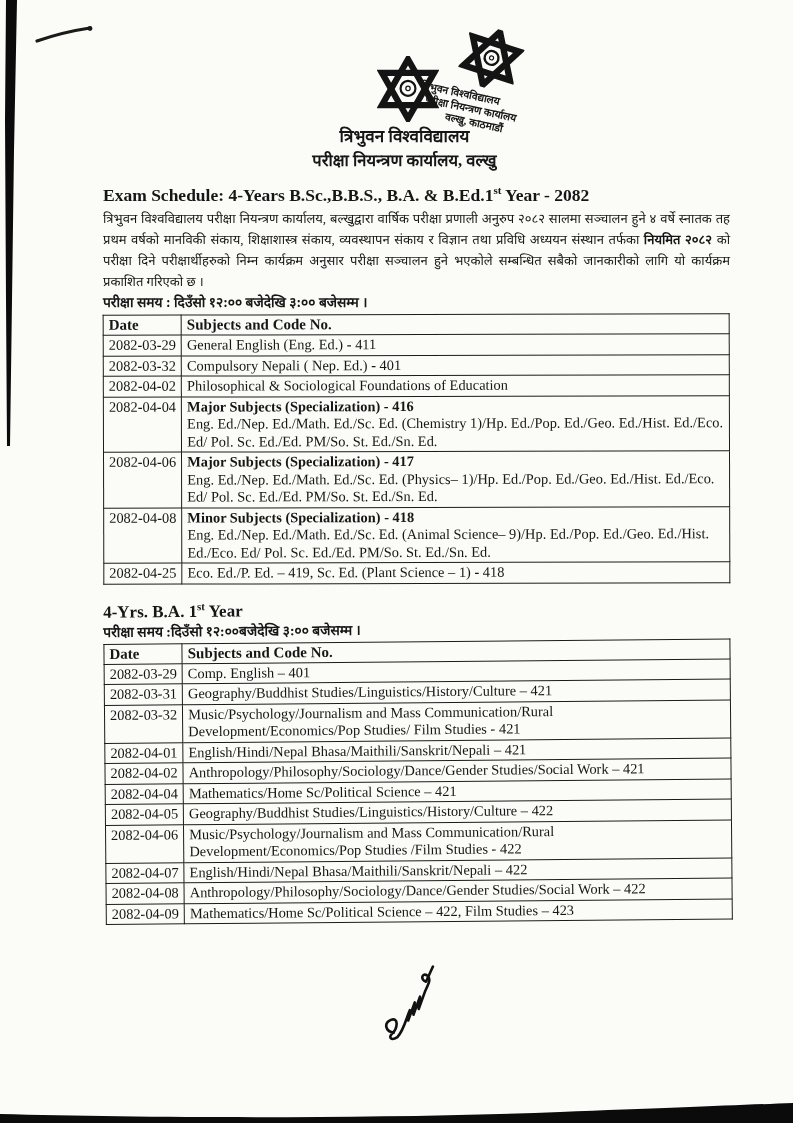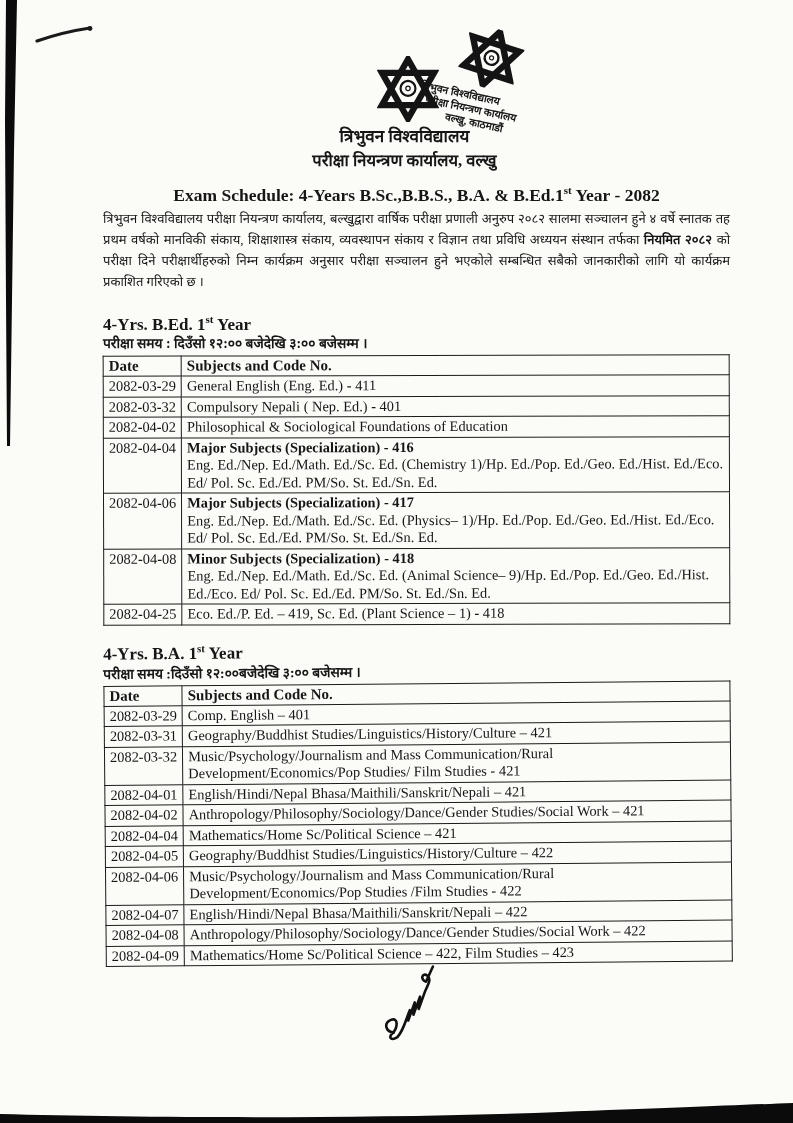--- a/index.html
+++ b/index.html
@@ -36,21 +36,21 @@
     position: absolute; left: 0; right: 0; text-align: center; font-weight: bold;
     transform: translateX(8px);
     font-family: "Liberation Serif", "DejaVu Sans", sans-serif;
   }
   .uni-name   { top: 124px; font-size: 17px; }
   .office-name{ top: 148px; font-size: 16.5px; }
 
   
   .content { position: absolute; left: 103px; top: 179px; width: 627px; }
 
-  .title-block { text-align: center; font-weight: bold; font-size: 17.5px; line-height: 22px; }
+  .title-block { text-align: left; font-weight: bold; font-size: 17.5px; line-height: 22px; }
   .title-block sup { font-size: 11px; }
 
   .intro {
     margin-top: 2px; text-align: justify;
     font-size: 13px; line-height: 21.2px;
     font-family: "Liberation Serif", "DejaVu Sans", sans-serif;
   }
   .intro .intro-bold { font-weight: bold; }
 
   .section-heading { font-weight: bold; font-size: 17px; line-height: 21px; }
@@ -124,21 +124,20 @@
 
   <div class="content">
 
     <div class="title-block">
       <div><span>Exam Schedule: 4-Years B.Sc.,B.B.S., B.A. &amp; B.Ed.1</span><sup>st</sup><span> Year - 2082</span></div>
     </div>
 
     <p class="intro"><span>त्रिभुवन विश्वविद्यालय परीक्षा नियन्त्रण कार्यालय, बल्खुद्वारा वार्षिक परीक्षा प्रणाली अनुरुप २०८२ सालमा सञ्चालन हुने ४ वर्षे स्नातक तह प्रथम वर्षको मानविकी संकाय, शिक्षाशास्त्र संकाय, व्यवस्थापन संकाय र विज्ञान तथा प्रविधि अध्ययन संस्थान तर्फका </span><span class="intro-bold">नियमित २०८२</span><span> को परीक्षा दिने परीक्षार्थीहरुको निम्न कार्यक्रम अनुसार परीक्षा सञ्चालन हुने भएकोले सम्बन्धित सबैको जानकारीको लागि यो कार्यक्रम प्रकाशित गरिएको छ ।</span></p>
 
     <div class="sec1">
-      <div class="section-heading"><span>4-Yrs. B.Ed. 1</span><sup>st</sup><span> Year</span></div>
       <div class="time-line">परीक्षा समय : दिउँसो १२:०० बजेदेखि ३:०० बजेसम्म ।</div>
       <table class="schedule">
         <thead>
           <tr>
             <th class="date-col">Date</th>
             <th>Subjects and Code No.</th>
           </tr>
         </thead>
         <tbody>
 

